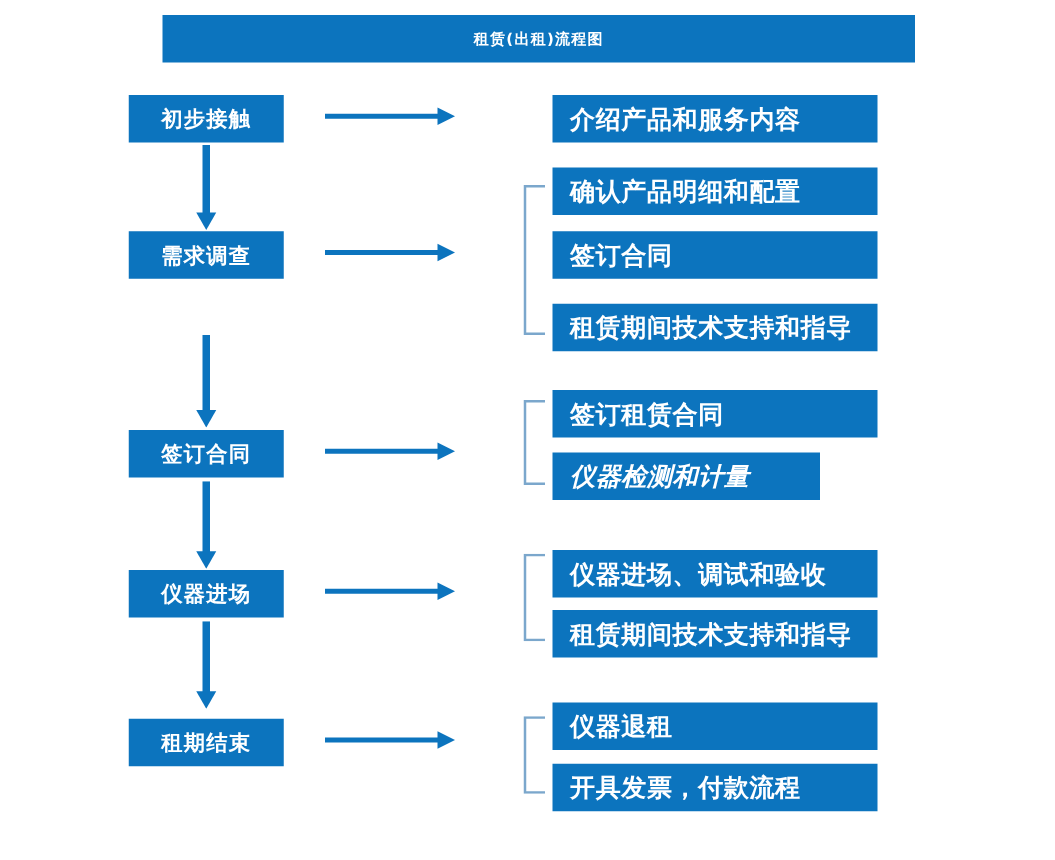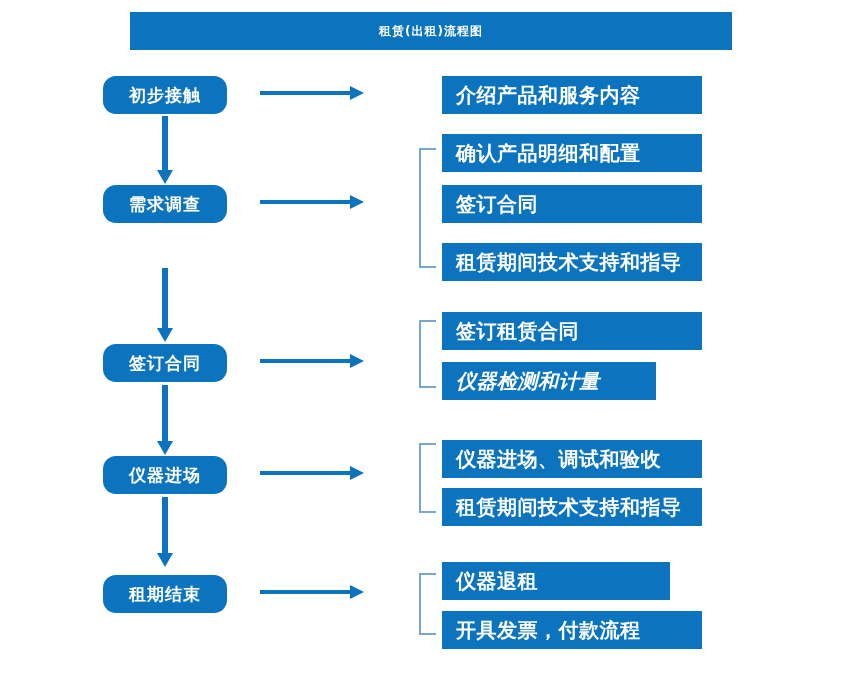--- a/index.html
+++ b/index.html
@@ -46,21 +46,20 @@
     position: absolute;
     background: #0C74BE;
     color: #ffffff;
     display: flex;
     align-items: center;
     justify-content: center;
     font-size: 17px;
     font-weight: bold;
     letter-spacing: 1px;
     white-space: nowrap;
-    border-radius: 13px;
   }
 
   
   .detail-box {
     position: absolute;
     background: #0C74BE;
     color: #ffffff;
     display: flex;
     align-items: center;
     justify-content: flex-start;
@@ -193,17 +192,17 @@
       <polygon points="90,2 104,9 90,16" fill="#0C74BE"></polygon>
     </svg>
   </div>
 
   <div class="bracket" style="left:416px; top:573px; width:22px; height:62px;">
     <svg width="22" height="62" viewBox="0 0 22 62">
       <path d="M20 1 L4 1 L4 61 L20 61" fill="none" stroke="#7BA7CC" stroke-width="2"></path>
     </svg>
   </div>
 
-  <div class="detail-box" style="left:442px; top:562px; width:228px; height:38px;">仪器退租</div>
+  <div class="detail-box" style="left:442px; top:562px; width:260px; height:38px;">仪器退租</div>
 
   <div class="detail-box" style="left:442px; top:611px; width:260px; height:38px;">开具发票，付款流程</div>
 
 </div>
 
 </body></html>

